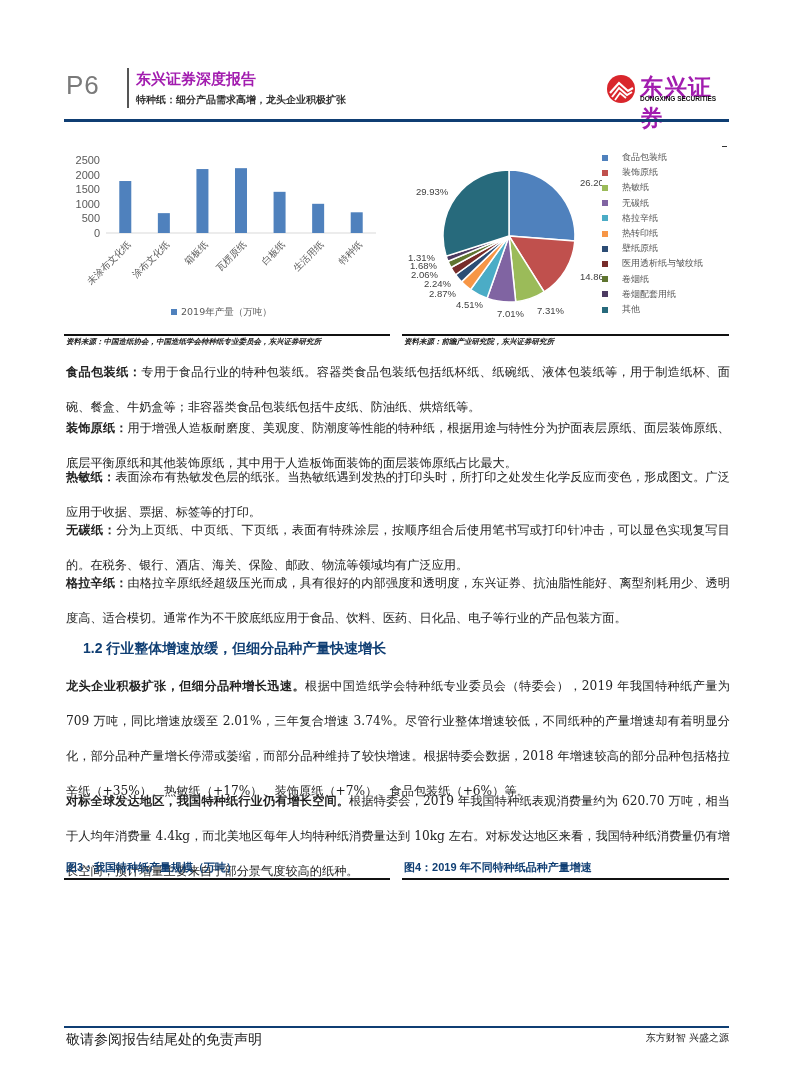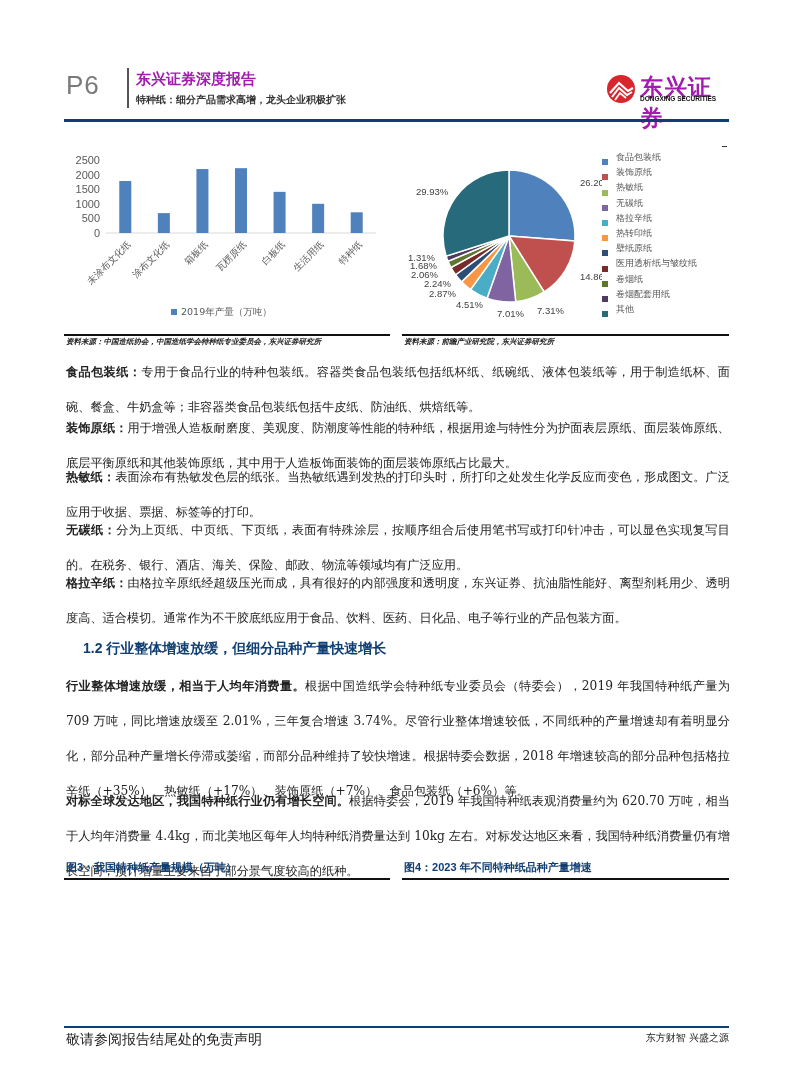--- a/index.html
+++ b/index.html
@@ -19,21 +19,21 @@
   .src { font-size: 7.5px; font-style: italic; font-weight: bold; color: #222; }
   .para { left: 66px; width: 664px; font-size: 12.2px; line-height: 35px; text-align: justify; }
   .para b { font-weight: bold; }
   .section-h { left: 83px; top: 640px; font-family: "Liberation Sans", sans-serif; font-weight: bold; font-size: 14px; color: #0f3e73; }
   .fig-title { font-family: "Liberation Sans", sans-serif; font-weight: bold; font-size: 11px; color: #0f3e73; }
   .fig-line { height: 2px; background: #111; }
   .footline { left: 64px; top: 1026px; width: 665px; height: 1.5px; background: #0f3e73; }
   .foot-l { left: 66px; top: 1031px; font-size: 14px; }
   .foot-r { right: 64px; top: 1031px; font-size: 10px; }
   .legend { position: absolute; left: 200px; top: 2px; font-size: 9px; color: #555; line-height: 15.2px; }
-  .legend-item { display: flex; align-items: flex-end; gap: 8px; white-space: nowrap; }
+  .legend-item { display: flex; align-items: center; gap: 14px; white-space: nowrap; }
   .sw { width: 6px; height: 6px; display: inline-block; }
 </style>
 </head>
 <body>
 
 <div class="abs page-num">P6</div>
 <div class="abs vbar"></div>
 <div class="abs report-title">东兴证券深度报告</div>
 <div class="abs report-sub">特种纸：细分产品需求高增，龙头企业积极扩张</div>
 <div class="abs logo">
@@ -157,23 +157,23 @@
 <div class="abs src" style="left:404px;top:337px">资料来源：前瞻产业研究院，东兴证券研究所</div>
 
 <div class="abs para" style="top:355px"><b>食品包装纸：</b><span>专用于食品行业的特种包装纸。容器类食品包装纸包括纸杯纸、纸碗纸、液体包装纸等，用于制造纸杯、面碗、餐盒、牛奶盒等；非容器类食品包装纸包括牛皮纸、防油纸、烘焙纸等。</span></div>
 <div class="abs para" style="top:411px"><b>装饰原纸：</b><span>用于增强人造板耐磨度、美观度、防潮度等性能的特种纸，根据用途与特性分为护面表层原纸、面层装饰原纸、底层平衡原纸和其他装饰原纸，其中用于人造板饰面装饰的面层装饰原纸占比最大。</span></div>
 <div class="abs para" style="top:460px"><b>热敏纸：</b><span>表面涂布有热敏发色层的纸张。当热敏纸遇到发热的打印头时，所打印之处发生化学反应而变色，形成图文。广泛应用于收据、票据、标签等的打印。</span></div>
 <div class="abs para" style="top:513px"><b>无碳纸：</b><span>分为上页纸、中页纸、下页纸，表面有特殊涂层，按顺序组合后使用笔书写或打印针冲击，可以显色实现复写目的。在税务、银行、酒店、海关、保险、邮政、物流等领域均有广泛应用。</span></div>
 <div class="abs para" style="top:566px"><b>格拉辛纸：</b><span>由格拉辛原纸经超级压光而成，具有很好的内部强度和透明度，东兴证券、抗油脂性能好、离型剂耗用少、透明度高、适合模切。通常作为不干胶底纸应用于食品、饮料、医药、日化品、电子等行业的产品包装方面。</span></div>
 
 <div class="abs section-h">1.2 行业整体增速放缓，但细分品种产量快速增长</div>
 
-<div class="abs para" style="top:669px"><b>行业整体增速放缓，相当于人均年消费量。</b><span>根据中国造纸学会特种纸专业委员会（特委会），2019 年我国特种纸产量为 709 万吨，同比增速放缓至 2.01%，三年复合增速 3.74%。尽管行业整体增速较低，不同纸种的产量增速却有着明显分化，部分品种产量增长停滞或萎缩，而部分品种维持了较快增速。根据特委会数据，2018 年增速较高的部分品种包括格拉辛纸（+35%）、热敏纸（+17%）、装饰原纸（+7%）、食品包装纸（+6%）等。</span></div>
+<div class="abs para" style="top:669px"><b>龙头企业积极扩张，但细分品种增长迅速。</b><span>根据中国造纸学会特种纸专业委员会（特委会），2019 年我国特种纸产量为 709 万吨，同比增速放缓至 2.01%，三年复合增速 3.74%。尽管行业整体增速较低，不同纸种的产量增速却有着明显分化，部分品种产量增长停滞或萎缩，而部分品种维持了较快增速。根据特委会数据，2018 年增速较高的部分品种包括格拉辛纸（+35%）、热敏纸（+17%）、装饰原纸（+7%）、食品包装纸（+6%）等。</span></div>
 <div class="abs para" style="top:784px"><b>对标全球发达地区，我国特种纸行业仍有增长空间。</b><span>根据特委会，2019 年我国特种纸表观消费量约为 620.70 万吨，相当于人均年消费量 4.4kg，而北美地区每年人均特种纸消费量达到 10kg 左右。对标发达地区来看，我国特种纸消费量仍有增长空间，预计增量主要来自于部分景气度较高的纸种。</span></div>
 
 <div class="abs fig-title" style="left:66px;top:860px">图3：我国特种纸产量规模（万吨）</div>
-<div class="abs fig-title" style="left:404px;top:860px">图4：2023 年不同特种纸品种产量增速</div>
+<div class="abs fig-title" style="left:404px;top:860px">图4：2019 年不同特种纸品种产量增速</div>
 <div class="abs fig-line" style="left:64px;top:878px;width:326px"></div>
 <div class="abs fig-line" style="left:402px;top:878px;width:327px"></div>
 
 <div class="abs footline"></div>
 <div class="abs foot-l">敬请参阅报告结尾处的免责声明</div>
 <div class="abs foot-r">东方财智 兴盛之源</div>
 
 </body></html>

